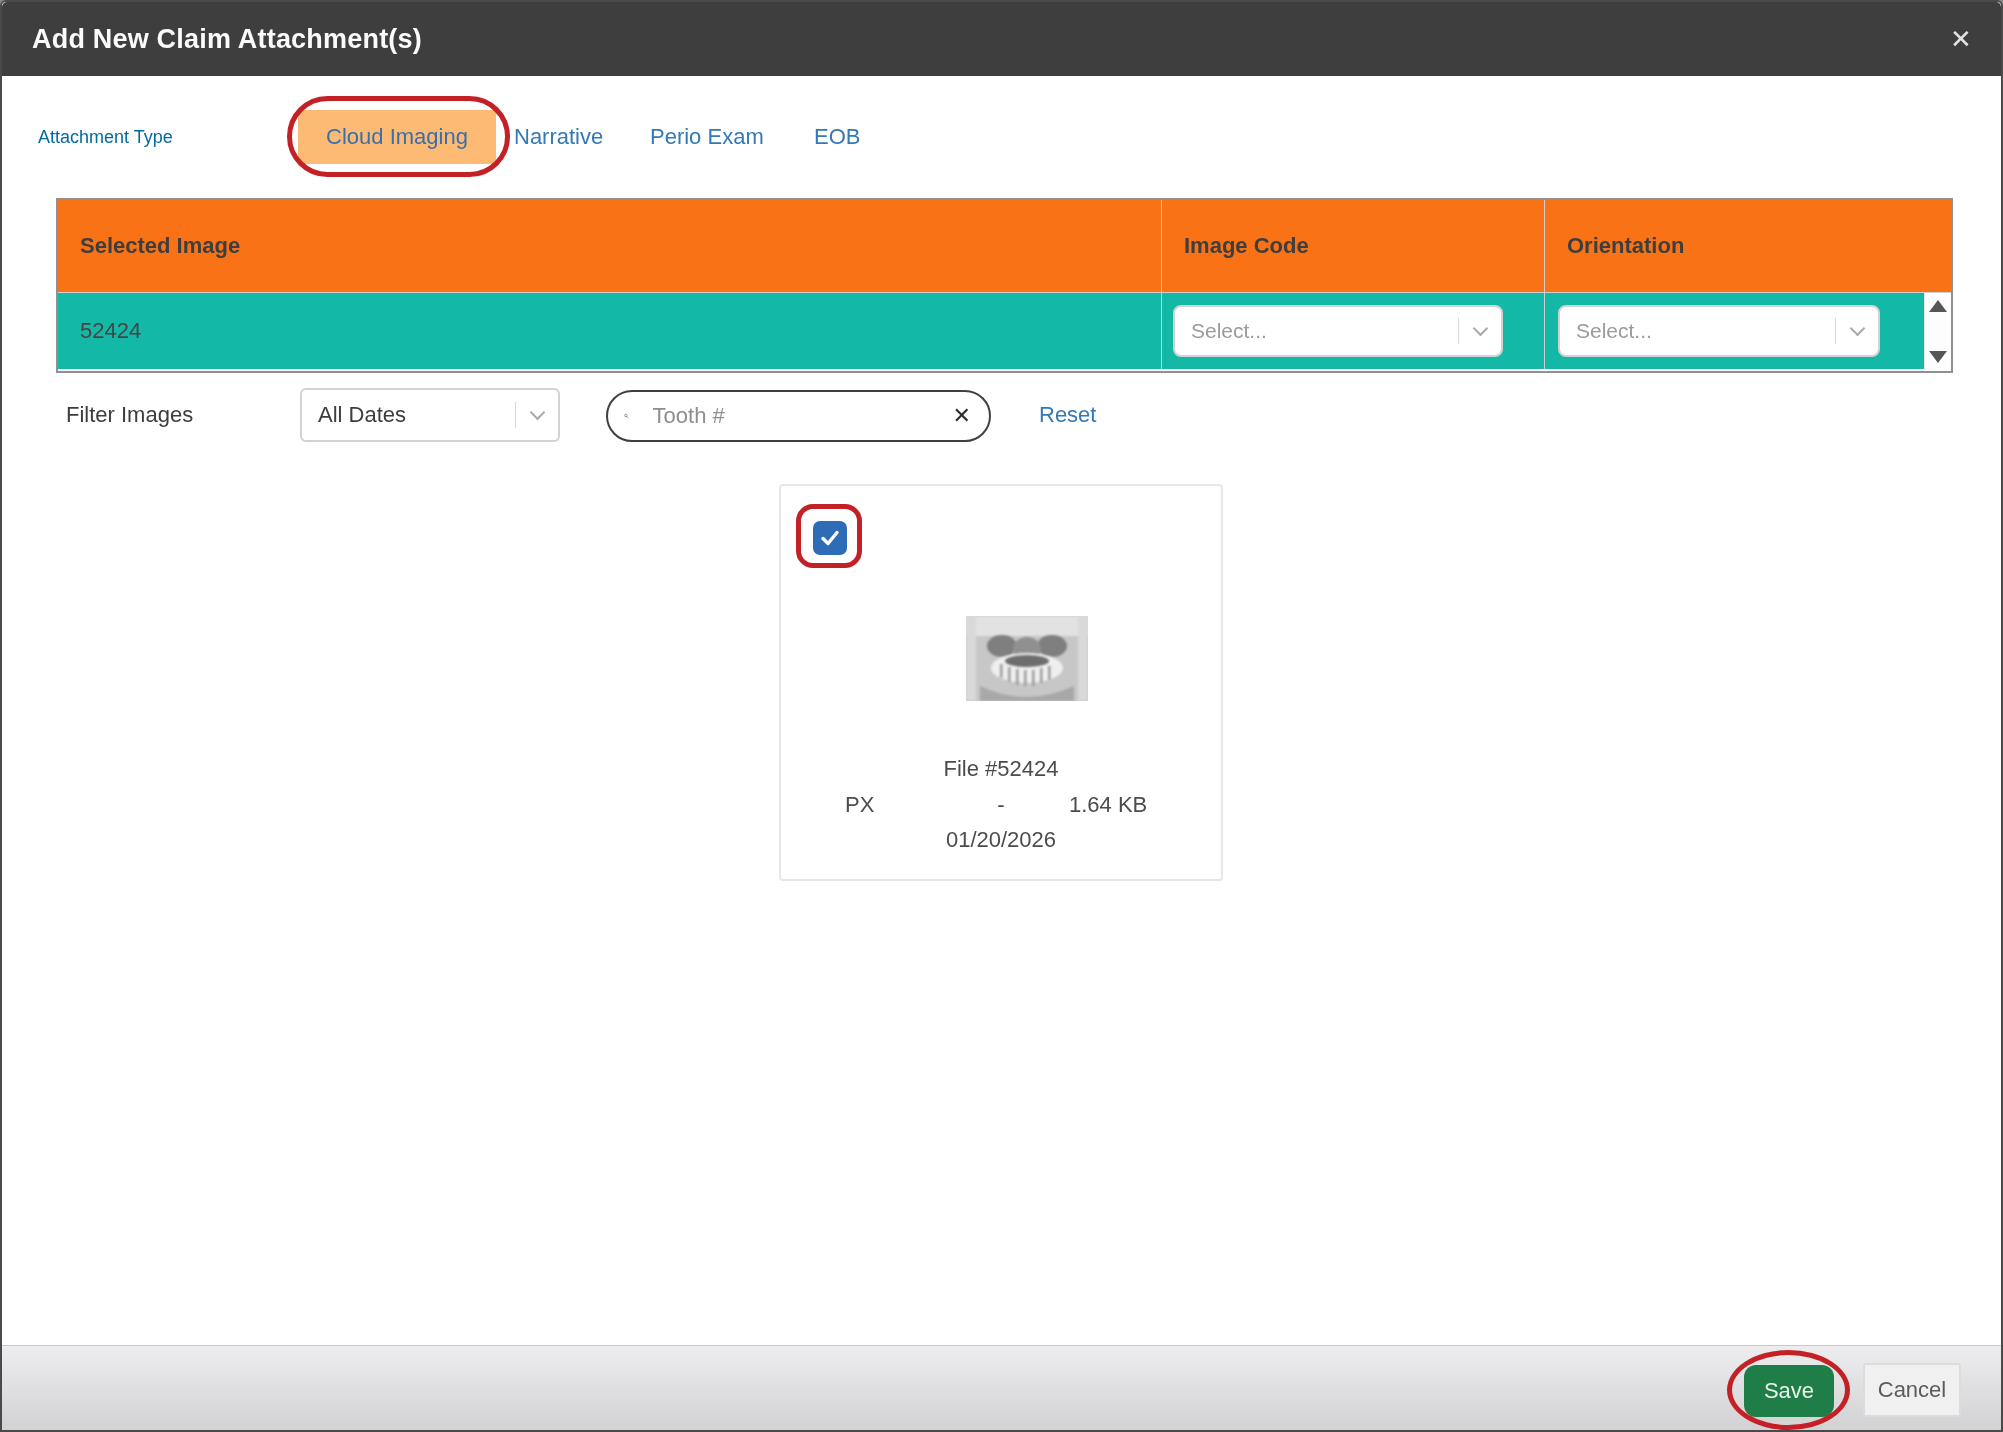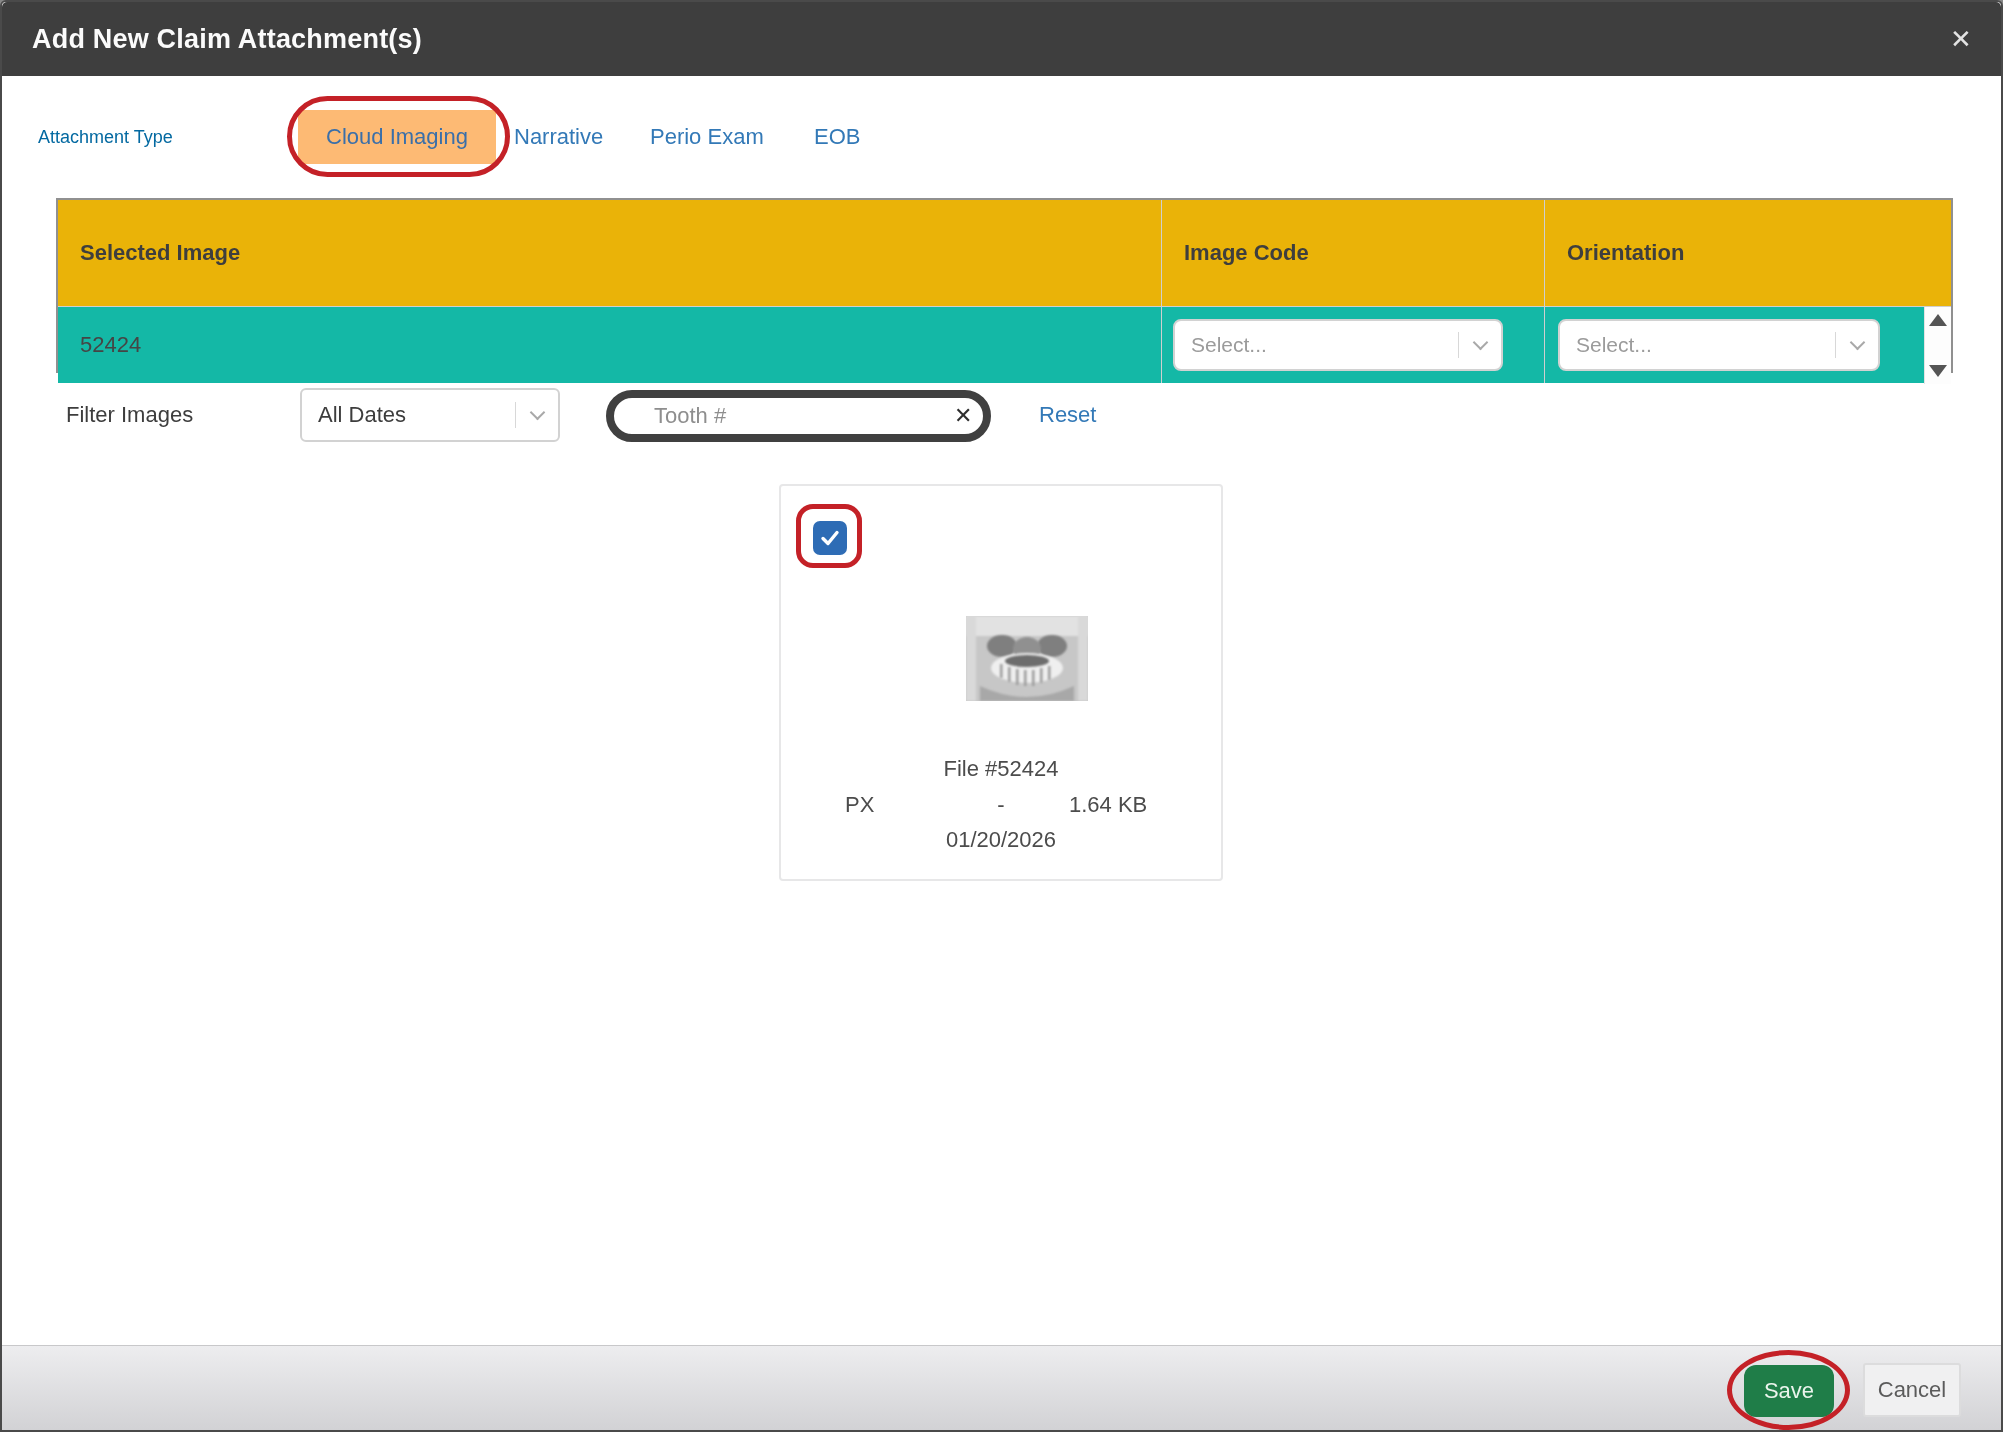--- a/index.html
+++ b/index.html
@@ -50,21 +50,21 @@
   .annotation { position: absolute; border: 5px solid #c42127; pointer-events: none; }
   .ann-tab { left: 285px; top: 94px; width: 223px; height: 81px; border-radius: 44px; }
   .ann-checkbox { left: 794px; top: 502px; width: 66px; height: 64px; border-radius: 17px; }
   .ann-save { left: 1725px; top: 1348px; width: 123px; height: 80px; border-radius: 50%; }
 
   
   .img-table {
     position: absolute; left: 54px; top: 196px; width: 1897px; height: 175px;
     border: 2px solid #909090; background: #fff;
   }
-  .tbl-header { display: flex; height: 106px; background: #eab308; }
+  .tbl-header { display: flex; height: 92px; background: #f97316; }
   .tbl-row { display: flex; height: 77px; background: #14b8a6; border-top: 1px solid #cfcfcf; position: relative; }
   .col-1 { width: 1103px; }
   .col-2 { width: 383px; border-left: 1px solid #cfcfcf; }
   .col-3 { flex: 1; border-left: 1px solid #cfcfcf; }
   .th-cell { display: flex; align-items: center; padding-left: 22px; font-size: 22px; font-weight: 700; color: #3e3e3e; }
   .td-cell { display: flex; align-items: center; font-size: 22px; color: #454545; }
   .td-text { padding-left: 22px; }
 
   .select-box {
     height: 52px; background: #fff; border: 2px solid #d2d2d2; border-radius: 8px;
@@ -87,21 +87,21 @@
   .tri-up { width: 0; height: 0; border-left: 9px solid transparent; border-right: 9px solid transparent; border-bottom: 12px solid #555; }
   .tri-down { width: 0; height: 0; border-left: 9px solid transparent; border-right: 9px solid transparent; border-top: 12px solid #555; }
 
   
   .filter-row { position: absolute; left: 0; top: 386px; right: 0; height: 54px; }
   .filter-label { position: absolute; left: 36px; line-height: 54px; font-size: 22px; color: #3d3d3d; margin-left: 28px; }
   .date-select { position: absolute; left: 298px; top: 0; width: 260px; height: 54px; border-radius: 6px; }
   .date-select .sel-text { color: #3d3d3d; font-size: 22px; }
   .search-box {
     position: absolute; left: 604px; top: 2px; width: 385px; height: 52px;
-    border: 8px solid #404040; border-radius: 26px; background: #fff;
+    border: 2px solid #404040; border-radius: 26px; background: #fff;
     display: flex; align-items: center; padding: 0 18px 0 16px; gap: 12px;
   }
   .search-input {
     flex: 1; border: none; outline: none; font-size: 22px; color: #555;
     font-family: "Liberation Sans", sans-serif; background: transparent; margin-left: 12px;
   }
   .search-input::placeholder { color: #8e8e8e; opacity: 1; }
   .search-clear { font-size: 22px; color: #2e2e2e; font-weight: 700; cursor: pointer; }
   .reset-link { position: absolute; left: 1037px; line-height: 54px; font-size: 22px; color: #3379b7; cursor: pointer; }
 

